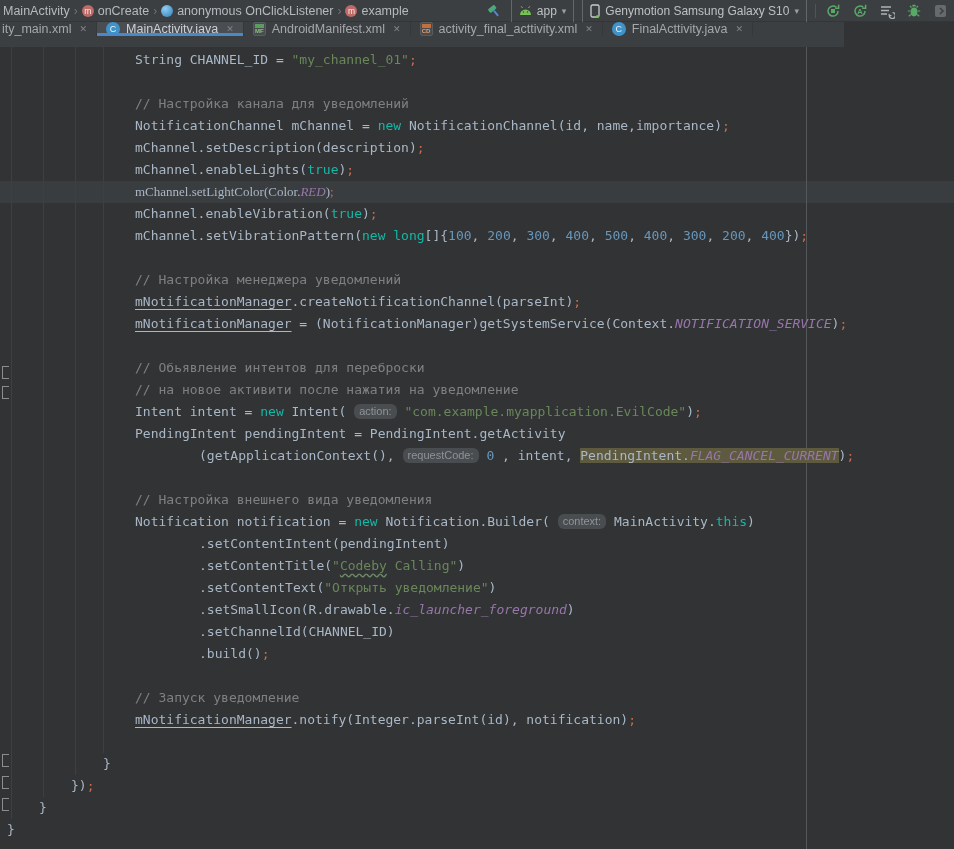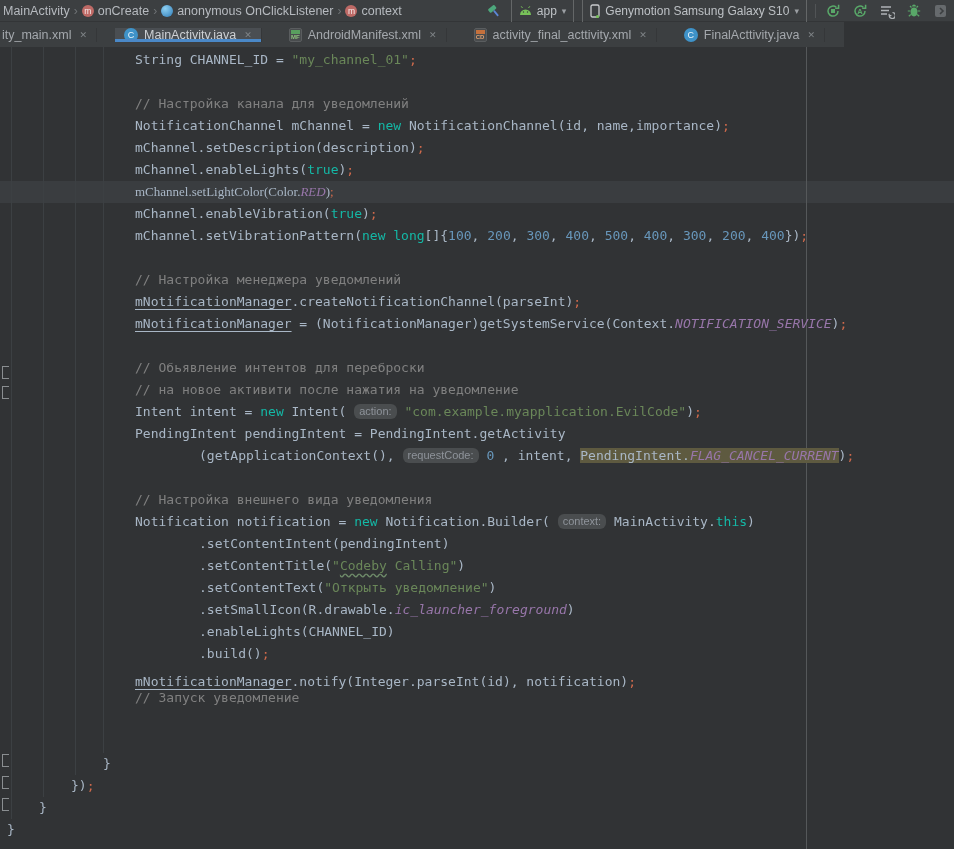--- a/index.html
+++ b/index.html
@@ -19,21 +19,21 @@
   .right-cluster{margin-left:auto;display:flex;align-items:center;gap:8px;padding-right:4px;}
   .combo{display:flex;align-items:center;gap:5px;height:17px;border:1px solid #646768;
          border-radius:4px;padding:12px 7px;color:#BDC1C5;font-size:12px;}
   .combo .caret{color:#9B9FA3;font-size:9px;}
   .tool-sep{width:1px;height:14px;background:#515456;}
   .action-icons{display:flex;align-items:center;gap:9px;}
   .aicon{width:18px;height:18px;display:inline-flex;align-items:center;justify-content:center;}
 
   
   #tabbar{position:absolute;top:22px;left:0;width:844px;height:25px;background:#3C3F41;
-          display:flex;align-items:center;gap:18px;}
+          display:flex;align-items:flex-start;}
   .tab{display:flex;align-items:center;gap:6px;padding:0 9px;position:relative;color:#A4A8AD;
        font-size:12.5px;border-right:1px solid #353739;white-space:nowrap;}
   .tab.first{padding-left:2px;}
   .tab.selected{background:#4A4E52;color:#CDD0D4;}
   .tab-underline{position:absolute;left:0;right:0;bottom:0;height:3px;background:#4A88C7;}
   .tab-close{color:#7F8487;font-size:9px;margin-left:2px;}
   .cls-icon{width:14px;height:14px;border-radius:50%;background:#3F93C9;color:#EAF4FB;
             font-size:9px;display:inline-flex;align-items:center;justify-content:center;}
   .file-icon{width:13px;height:14px;border-radius:2px;position:relative;display:inline-block;
              background:#494C4E;border:1px solid #5A5D5F;box-sizing:border-box;
@@ -81,21 +81,21 @@
       <span>onCreate</span>
     </span>
     <span class="crumb-sep">›</span>
     <span class="crumb">
       <span class="mini-icon anon-icon"></span>
       <span>anonymous OnClickListener</span>
     </span>
     <span class="crumb-sep">›</span>
     <span class="crumb">
       <span class="mini-icon m-icon">m</span>
-      <span>context</span>
+      <span>example</span>
     </span>
 
     <div class="right-cluster">
       <span class="aicon">
         <svg width="16" height="16" viewBox="0 0 16 16">
           <g transform="rotate(-40 8 8)">
             <rect x="4" y="3" width="8" height="4.5" rx="1" fill="#4DA87C"></rect>
             <rect x="7.2" y="7.5" width="1.8" height="7" rx="0.8" fill="#5C87D6"></rect>
           </g>
         </svg>
@@ -223,25 +223,25 @@
         <div class="code-line" style="top: 354px; left: 135px;"><span class="tok-d">Intent intent = </span><span class="tok-k">new</span><span class="tok-d"> Intent( </span><span class="tok-hint">action:</span><span class="tok-d"> </span><span class="tok-s">"com.example.myapplication.EvilCode"</span><span class="tok-d">)</span><span class="tok-p">;</span></div>
         <div class="code-line" style="top: 376px; left: 135px;"><span class="tok-d">PendingIntent pendingIntent = PendingIntent.</span><span class="tok-stm">getActivity</span></div>
         <div class="code-line" style="top: 398px; left: 199px;"><span class="tok-d">(getApplicationContext(), </span><span class="tok-hint">requestCode:</span><span class="tok-d"> </span><span class="tok-n">0</span><span class="tok-d"> , intent, </span><span class="tok-d tok-hlbg">PendingIntent.</span><span class="tok-cst tok-hlbg">FLAG_CANCEL_CURRENT</span><span class="tok-d">)</span><span class="tok-p">;</span></div>
         <div class="code-line" style="top: 420px; left: 135px;"></div>
         <div class="code-line" style="top: 442px; left: 135px;"><span class="tok-c">// Настройка внешнего вида уведомления</span></div>
         <div class="code-line" style="top: 464px; left: 135px;"><span class="tok-d">Notification notification = </span><span class="tok-k">new</span><span class="tok-d"> Notification.Builder( </span><span class="tok-hint">context:</span><span class="tok-d"> MainActivity.</span><span class="tok-k">this</span><span class="tok-d">)</span></div>
         <div class="code-line" style="top: 486px; left: 199px;"><span class="tok-d">.setContentIntent(pendingIntent)</span></div>
         <div class="code-line" style="top: 508px; left: 199px;"><span class="tok-d">.setContentTitle(</span><span class="tok-s">"</span><span class="tok-s tok-wavy">Codeby</span><span class="tok-s"> Calling"</span><span class="tok-d">)</span></div>
         <div class="code-line" style="top: 530px; left: 199px;"><span class="tok-d">.setContentText(</span><span class="tok-s">"Открыть уведомление"</span><span class="tok-d">)</span></div>
         <div class="code-line" style="top: 552px; left: 199px;"><span class="tok-d">.setSmallIcon(R.drawable.</span><span class="tok-cst">ic_launcher_foreground</span><span class="tok-d">)</span></div>
-        <div class="code-line" style="top: 574px; left: 199px;"><span class="tok-d">.enableLights(CHANNEL_ID)</span></div>
+        <div class="code-line" style="top: 574px; left: 199px;"><span class="tok-d">.setChannelId(CHANNEL_ID)</span></div>
         <div class="code-line" style="top: 596px; left: 199px;"><span class="tok-d">.build()</span><span class="tok-p">;</span></div>
         <div class="code-line" style="top: 618px; left: 135px;"></div>
         <div class="code-line" style="top: 640px; left: 135px;"><span class="tok-c">// Запуск уведомление</span></div>
-        <div class="code-line" style="top: 624px; left: 135px;"><span class="tok-fld">mNotificationManager</span><span class="tok-d">.notify(Integer.</span><span class="tok-stm">parseInt</span><span class="tok-d">(id), notification)</span><span class="tok-p">;</span></div>
+        <div class="code-line" style="top: 662px; left: 135px;"><span class="tok-fld">mNotificationManager</span><span class="tok-d">.notify(Integer.</span><span class="tok-stm">parseInt</span><span class="tok-d">(id), notification)</span><span class="tok-p">;</span></div>
         <div class="code-line" style="top: 684px; left: 135px;"></div>
         <div class="code-line" style="top: 706px; left: 103px;"><span class="tok-d">}</span></div>
         <div class="code-line" style="top: 728px; left: 71px;"><span class="tok-d">})</span><span class="tok-p">;</span></div>
         <div class="code-line" style="top: 750px; left: 39px;"><span class="tok-d">}</span></div>
         <div class="code-line" style="top: 772px; left: 7px;"><span class="tok-d">}</span></div>
       </div>
   </div>
 
 </div>
 

